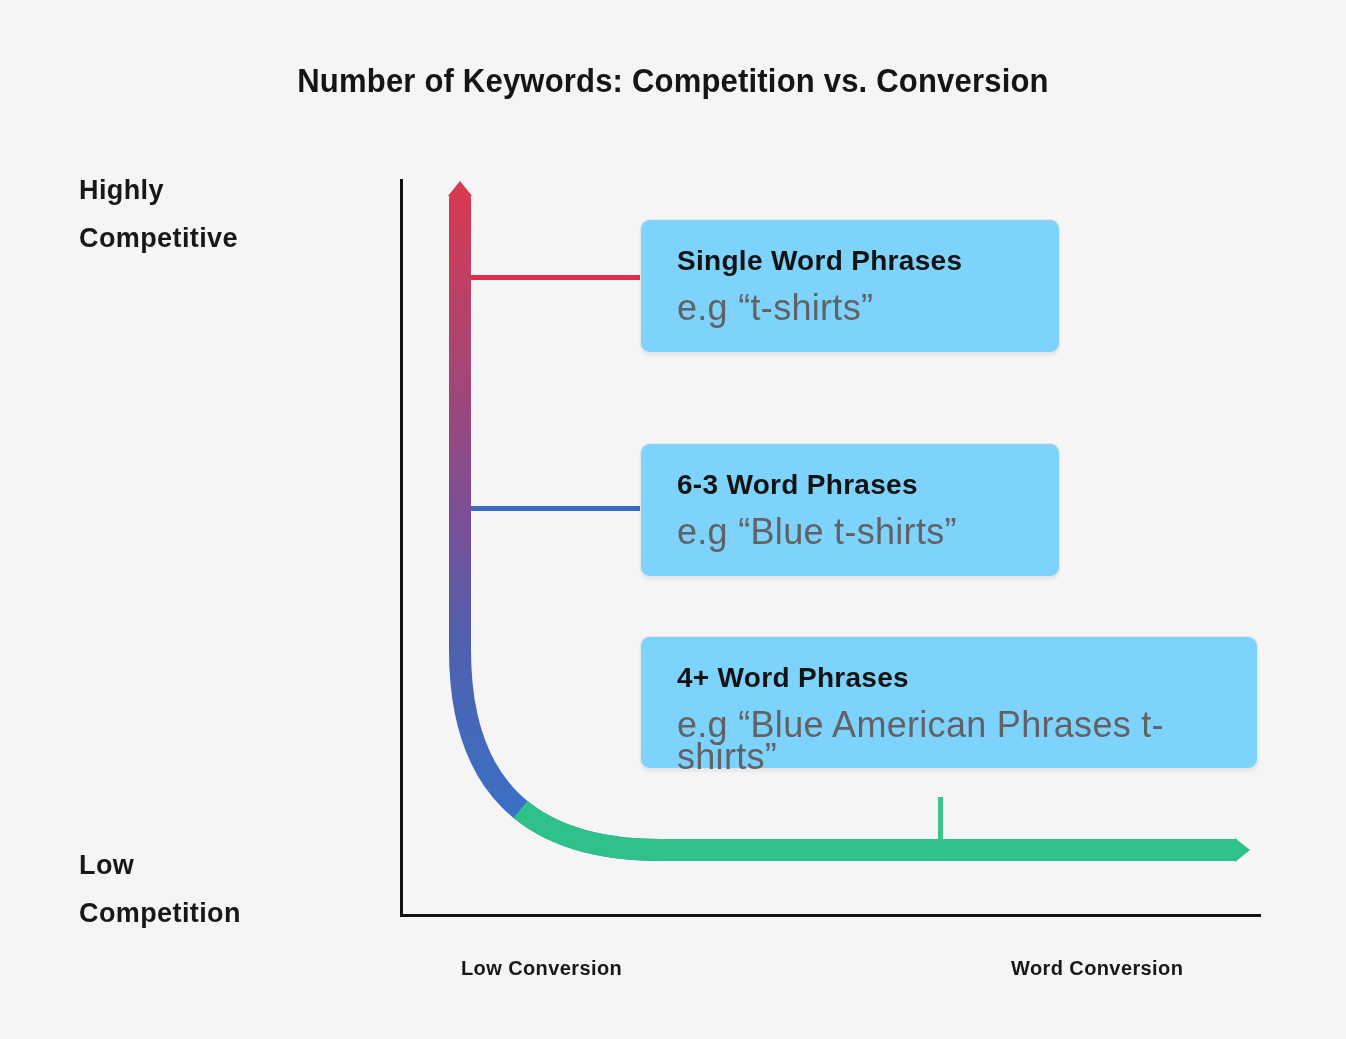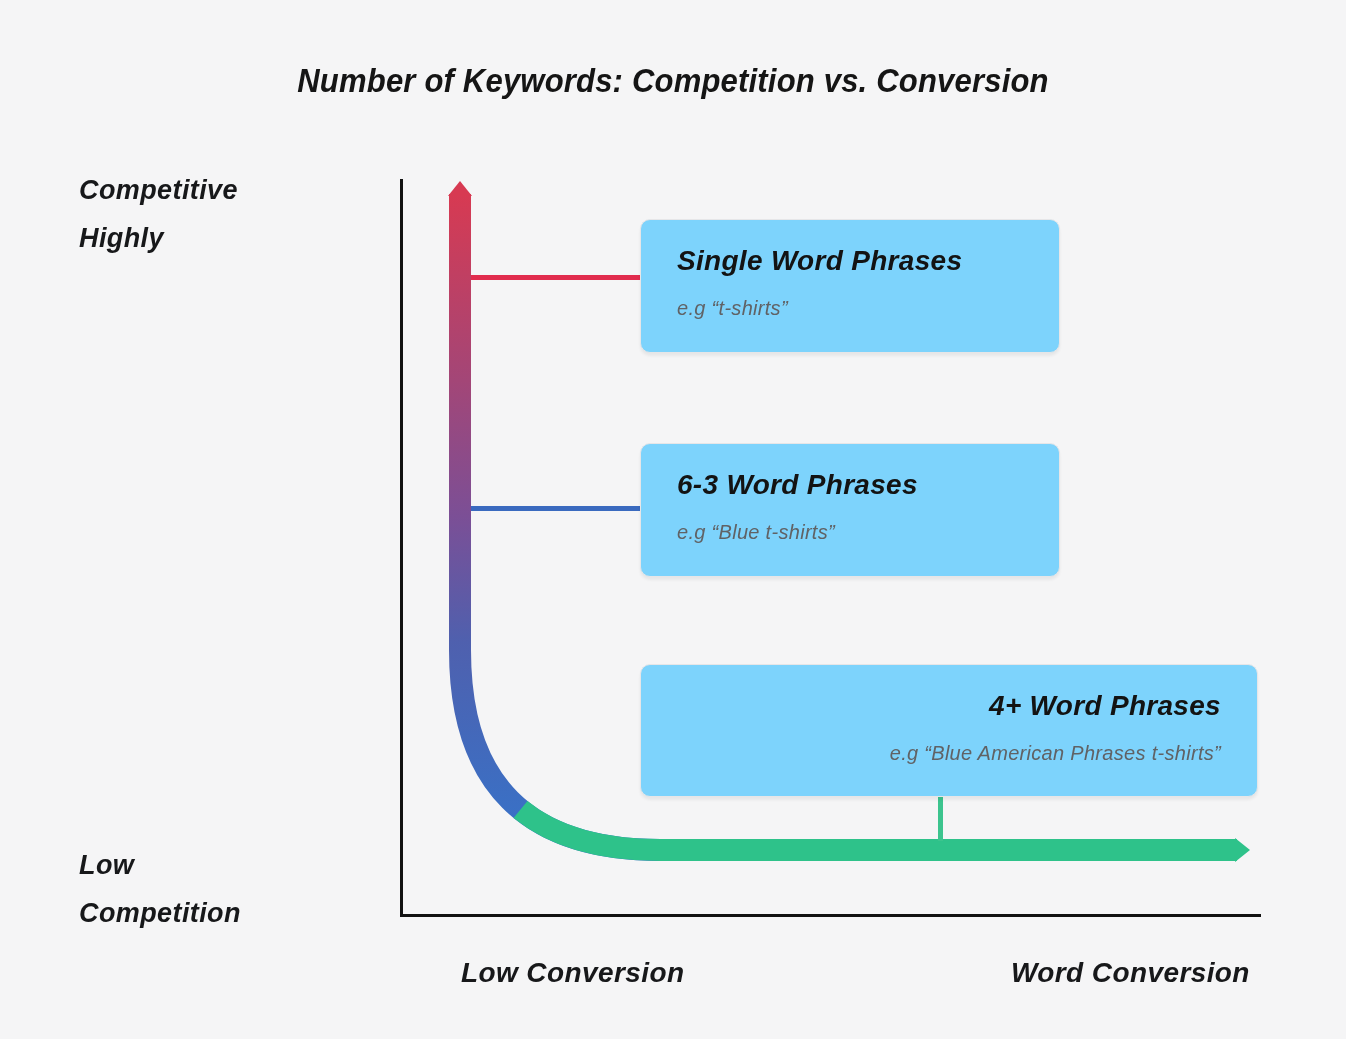--- a/index.html
+++ b/index.html
@@ -6,21 +6,20 @@
   body{
     font-family:"Liberation Sans", sans-serif;
     background:#f5f5f6;
   }
   .stage{
     position:relative;
     width:1346px;
     height:1039px;
     background:#f5f5f6;
     overflow:hidden;
-    font-style:italic;
   }
   .chart-title{
     position:absolute;
     left:0; right:0; top:62px;
     text-align:center;
     font-size:33px;
     font-weight:700;
     color:#151515;
     letter-spacing:.2px;
     transform:scaleX(.94);
@@ -31,21 +30,21 @@
     font-weight:700;
     color:#17181a;
     line-height:48px;
     letter-spacing:.4px;
   }
   .side-label.top{ left:79px; top:166px; }
   .side-label.bottom{ left:79px; top:841px; }
   .x-label{
     position:absolute;
     top:957px;
-    font-size:28px;
+    font-size:20px;
     font-weight:700;
     color:#17181a;
     letter-spacing:.4px;
   }
   .x-label.left{ left:461px; }
   .x-label.right{ left:1011px; }
   .axis{ position:absolute; background:#121212; }
   .axis.vertical{ left:400px; top:179px; width:3px; height:738px; }
   .axis.horizontal{ left:400px; top:914px; width:861px; height:3px; }
 
@@ -60,47 +59,47 @@
     position:absolute;
     background:#7dd3fc;
     border:1px solid #e6e6e8;
     border-radius:10px;
     box-shadow:0 3px 3px rgba(0,0,0,.06);
     box-sizing:border-box;
     padding:25px 36px;
   }
   .card.c1{ left:640px; top:219px; width:420px; height:134px; }
   .card.c2{ left:640px; top:443px; width:420px; height:134px; }
-  .card.c3{ left:640px; top:664px; width:618px; height:133px;text-align:right; }
+  .card.c3{ left:640px; top:636px; width:618px; height:133px; }
   .card-title{
     font-size:28px;
     font-weight:700;
     color:#131313;
     line-height:32px;
     letter-spacing:.3px;
   }
   .card-example{
     margin-top:15px;
-    font-size:20px;
+    font-size:36px;
     font-weight:400;
     color:#606265;
     line-height:32px;
     letter-spacing:.3px;
   }
 </style>
 </head>
 <body>
 
 <div class="stage">
 
   <div class="chart-title">Number of Keywords: Competition vs. Conversion</div>
 
   <div class="side-label top">
+    <div>Highly</div>
     <div>Competitive</div>
-    <div>Highly</div>
   </div>
 
   <div class="side-label bottom">
     <div>Low</div>
     <div>Competition</div>
   </div>
 
   <div class="axis vertical"></div>
   <div class="axis horizontal"></div>
 

